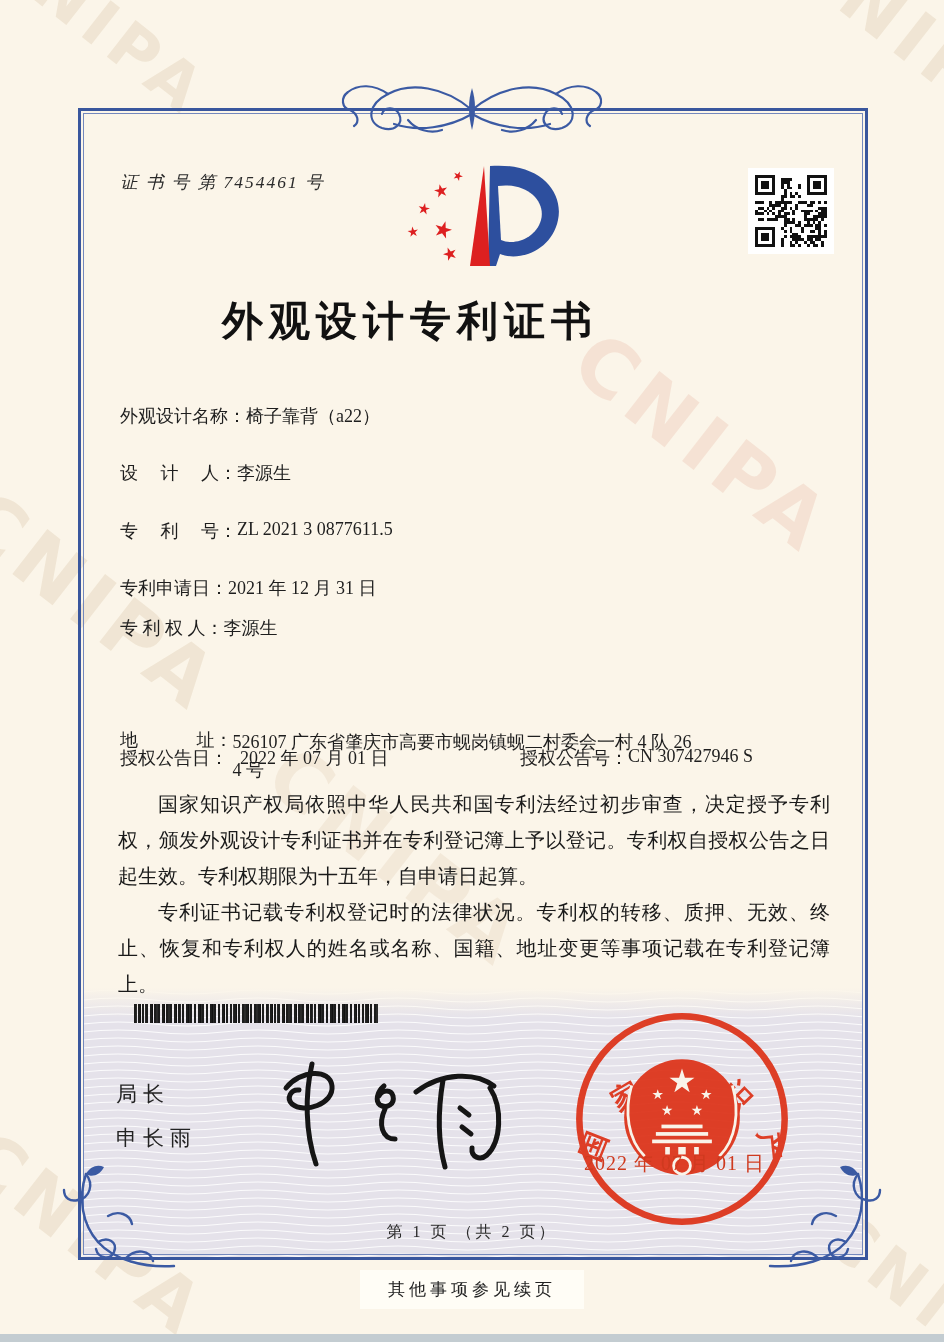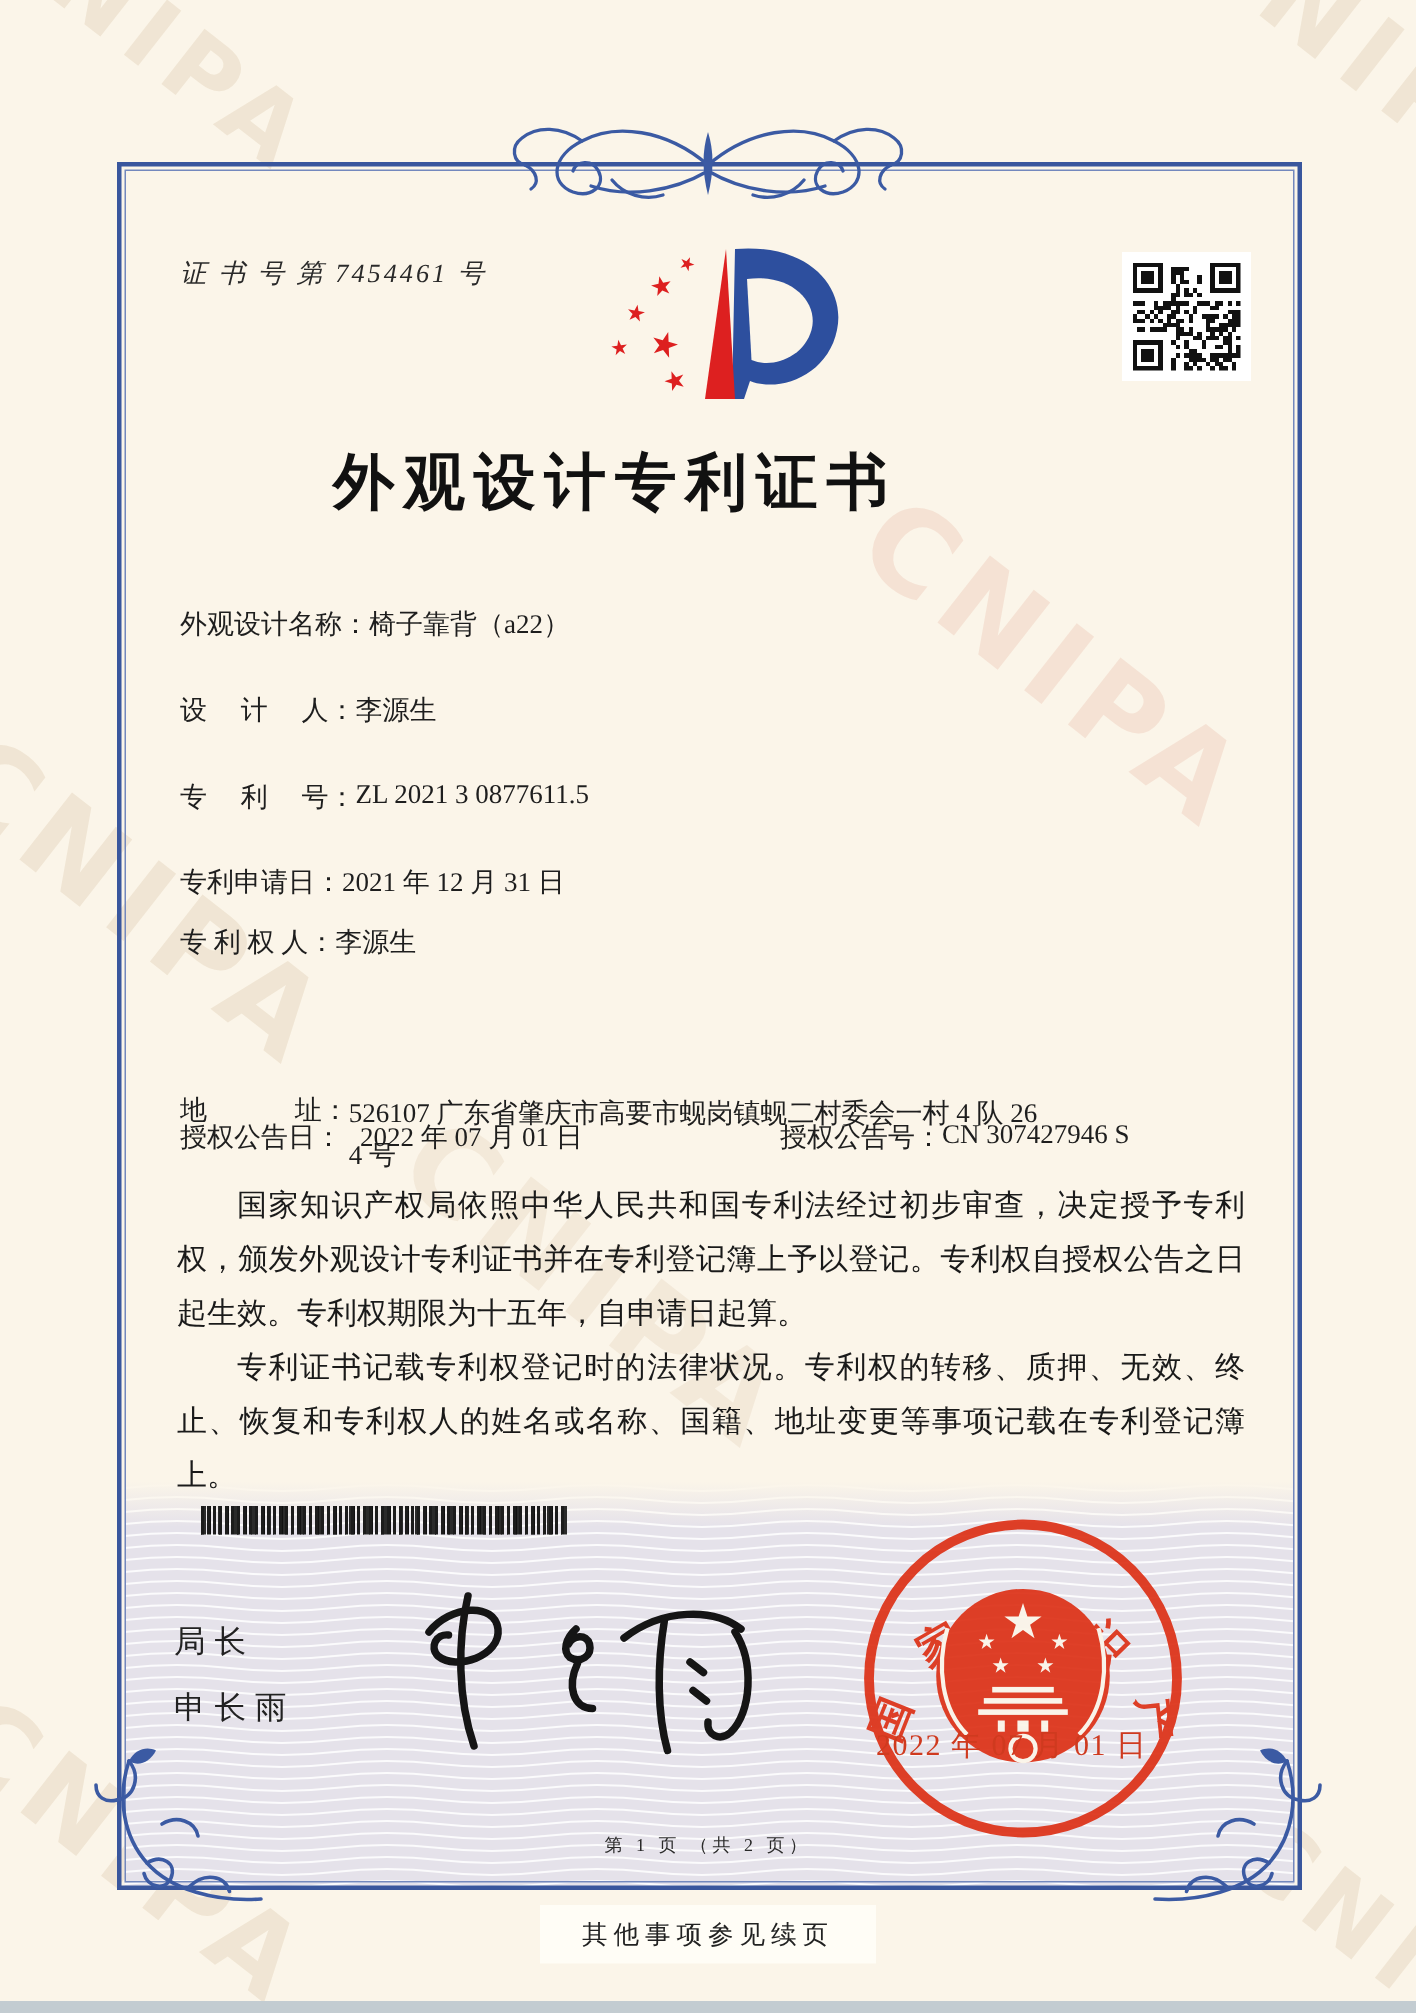--- a/index.html
+++ b/index.html
@@ -62,21 +62,21 @@
     font-family:"Liberation Sans","DejaVu Sans",sans-serif; color:#222; z-index:3; }
   .signer-name { position:absolute; left:116px; top:1124px; font-size:21px; letter-spacing:6px;
     font-family:"Liberation Sans","DejaVu Sans",sans-serif; color:#222; z-index:3; }
   .signature { position:absolute; left:266px; top:1046px; z-index:3; }
   
   .seal { position:absolute; left:570px; top:1007px; width:224px; height:224px; z-index:4; opacity:.93; }
   .seal-date { position:absolute; left:584px; top:1150px; font-size:20px; letter-spacing:1px;
     color:#cf3a1f; z-index:5; white-space:nowrap; }
   
   .pagination { position:absolute; left:0; top:1222px; width:944px; text-align:center;
-    font-size:12px; letter-spacing:3px; color:#2a2a2a; z-index:3; }
+    font-size:16px; letter-spacing:3px; color:#2a2a2a; z-index:3; }
   .footer-note { position:absolute; top:1270px; left:50%; transform:translateX(-50%);
     background:#fffdf6; padding:8px 28px; font-size:17px; letter-spacing:4px; color:#222; z-index:3; }
   .scan-edge { position:absolute; left:0; top:1334px; width:944px; height:8px; background:#c3ccd1; z-index:6; }
 </style>
 </head>
 <body>
 
 <div class="wm" style="left:-28px; top:-14px; font-size:64px;">CNIPA</div>
 <div class="wm" style="left:772px; top:-6px; font-size:72px;">CNIPA</div>
 <div class="wm pink" style="left:552px; top:398px; font-size:78px;">CNIPA</div>

